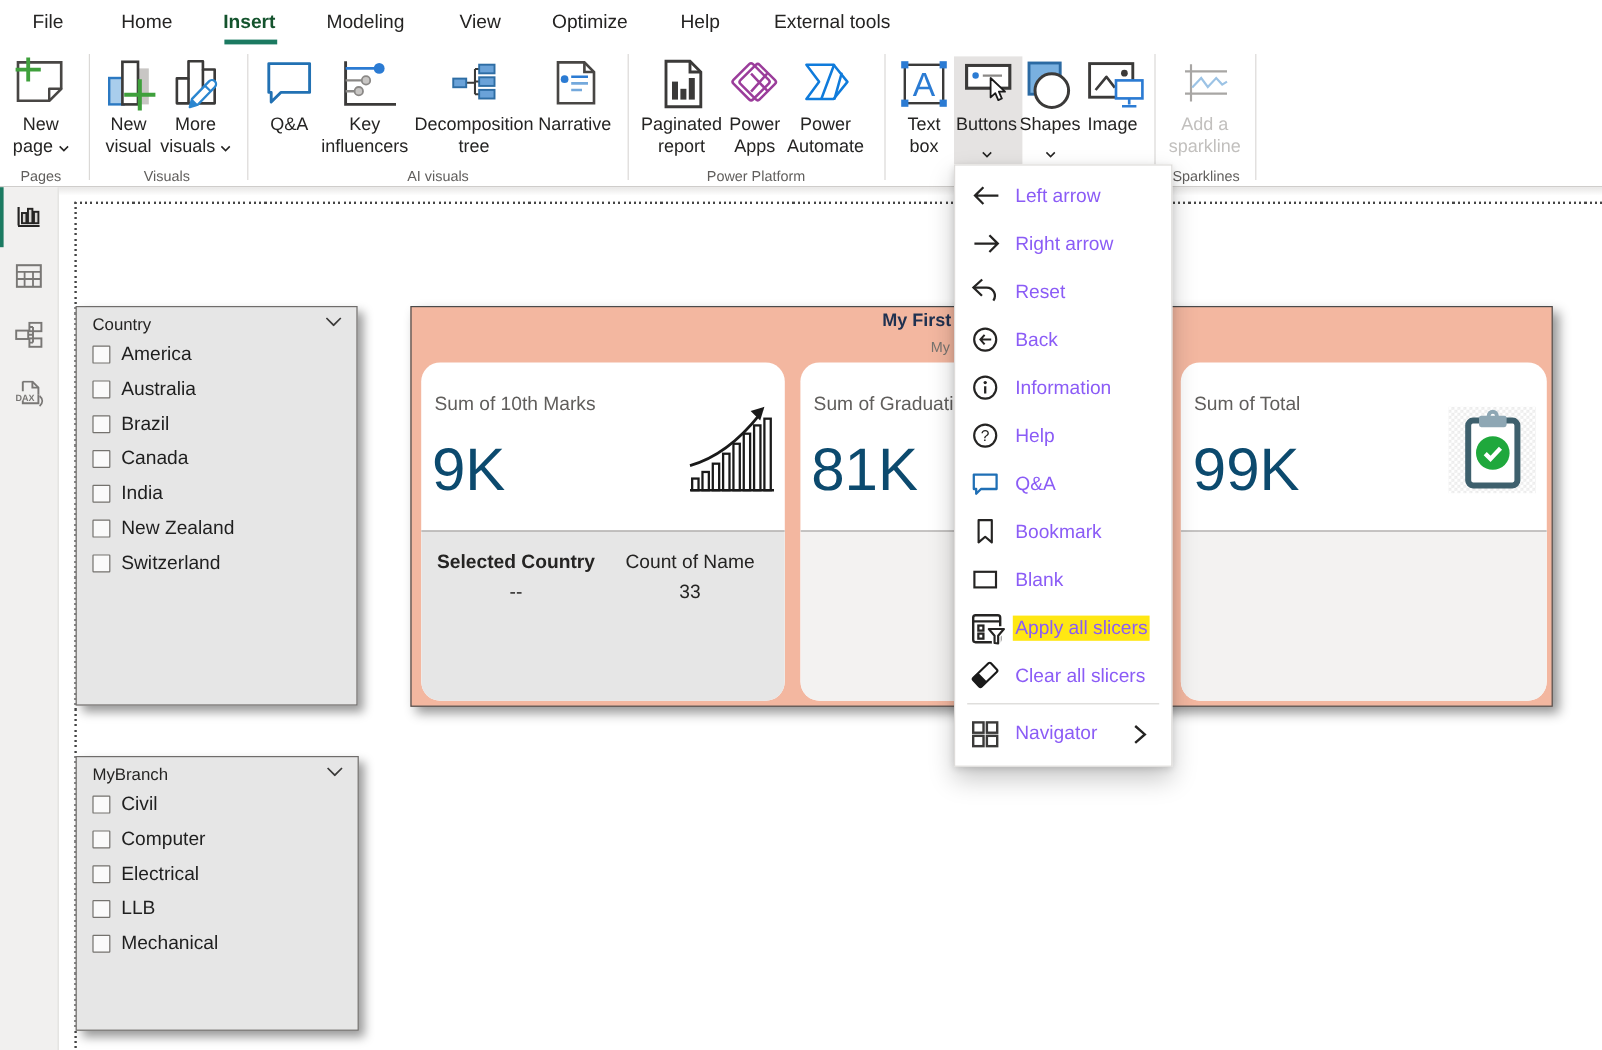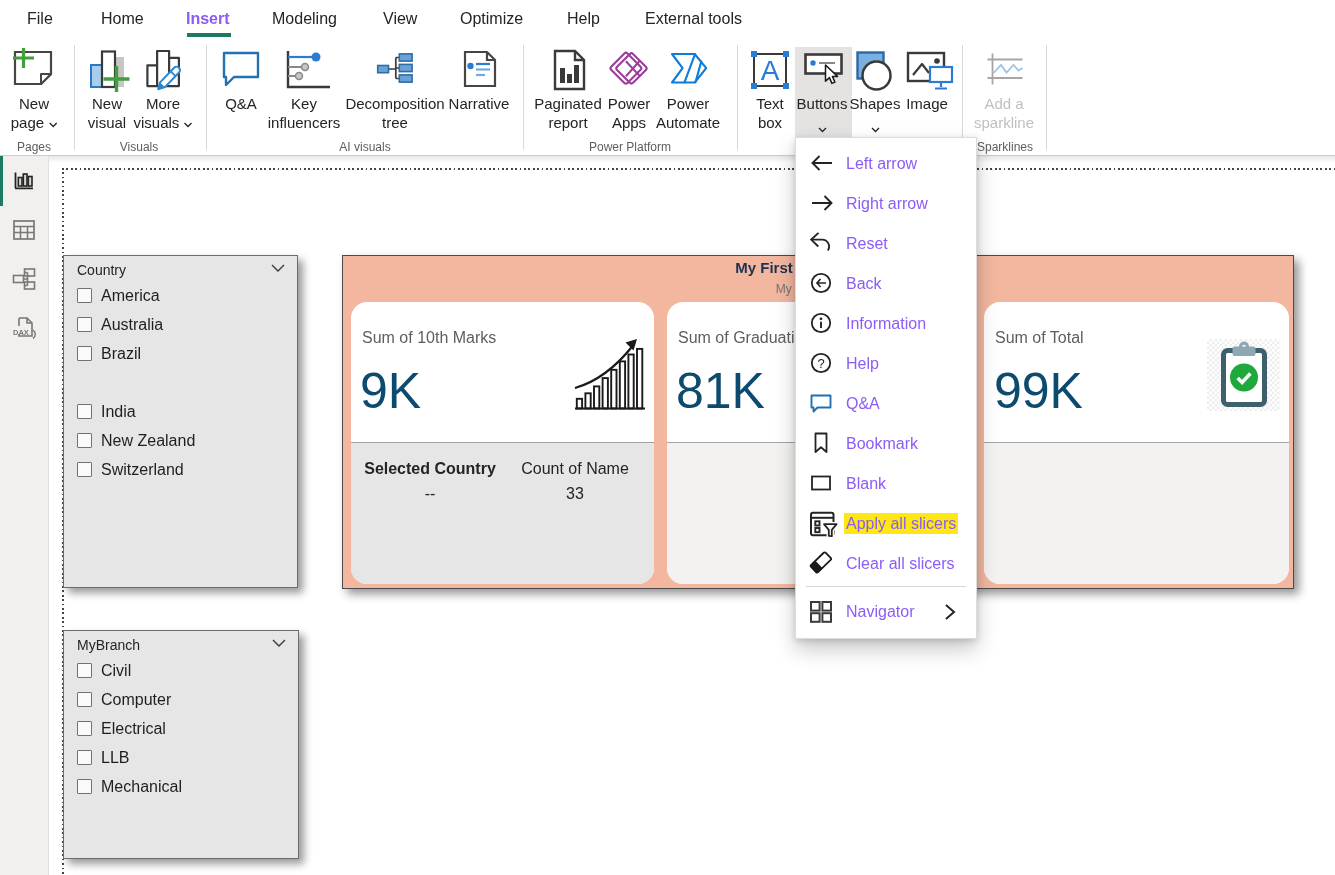--- a/index.html
+++ b/index.html
@@ -19,21 +19,21 @@
 .ctitle{position:absolute;font-size:16px;color:#605e5c}
 .cbig{position:absolute;font-size:50px;color:#0c4a6e;letter-spacing:0px}
 .mitem{position:absolute;left:846px;font-size:16px;color:#8b5cf6}
 .micon{position:absolute;left:809px}
 </style>
 </head>
 <body>
 
 <div class="mi" style="left:27px">File</div>
 <div class="mi" style="left:101px">Home</div>
-<div class="mi" style="left:186px;font-weight:bold;color:#8b5cf6">Insert</div>
+<div class="mi" style="left:186px;font-weight:bold;color:#14532d">Insert</div>
 <div class="ab" style="left:187px;top:33px;width:44px;height:4px;background:#1b7a61"></div>
 <div class="mi" style="left:272px">Modeling</div>
 <div class="mi" style="left:383px">View</div>
 <div class="mi" style="left:460px">Optimize</div>
 <div class="mi" style="left:567px">Help</div>
 <div class="mi" style="left:645px">External tools</div>
 
 <div class="ab" style="left:0;top:38px;width:1335px;height:117px;background:#fff;border-bottom:1px solid #cfcdcb"></div>
 <div class="sep" style="left:74px"></div>
 <div class="sep" style="left:206px"></div>
@@ -215,20 +215,24 @@
       <div class="cbt">America</div>
     </div>
   <div class="srow" style="top:55px">
       <div class="cb"></div>
       <div class="cbt">Australia</div>
     </div>
   <div class="srow" style="top:84px">
       <div class="cb"></div>
       <div class="cbt">Brazil</div>
     </div>
+  <div class="srow" style="top:113px">
+      <div class="cb"></div>
+      <div class="cbt">Canada</div>
+    </div>
   <div class="srow" style="top:142px">
       <div class="cb"></div>
       <div class="cbt">India</div>
     </div>
   <div class="srow" style="top:171px">
       <div class="cb"></div>
       <div class="cbt">New Zealand</div>
     </div>
   <div class="srow" style="top:200px">
       <div class="cb"></div>

